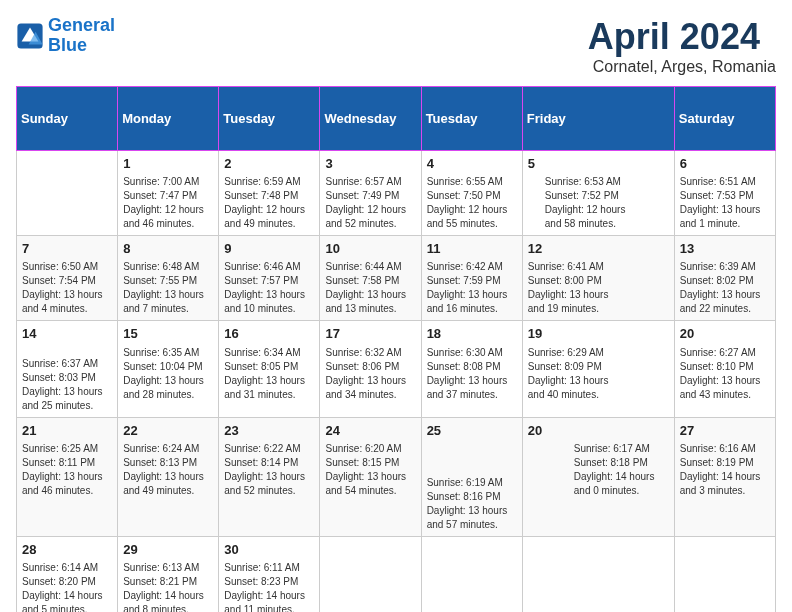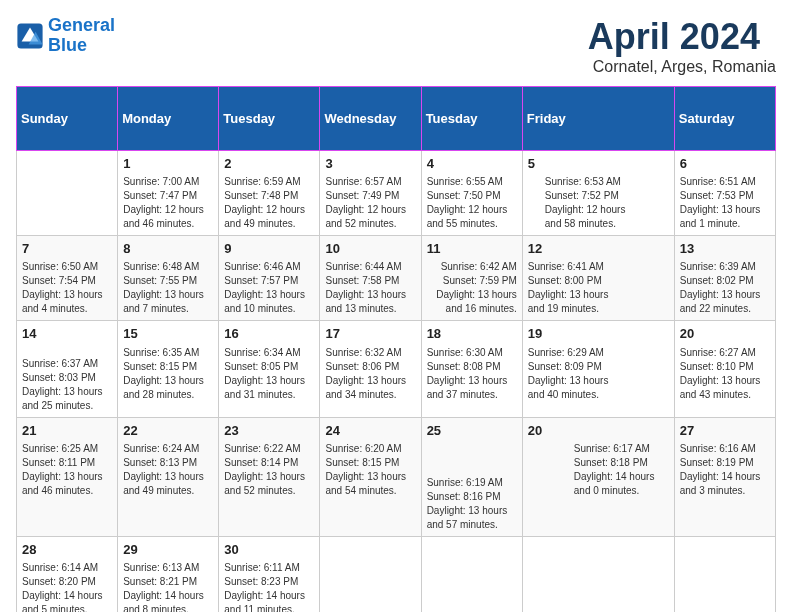--- a/index.html
+++ b/index.html
@@ -190,21 +190,21 @@
         </td>
         <td>
           <span class="day-num">10</span>
           <div class="cell-content" style="white-space: pre-line;">Sunrise: 6:44 AM
 Sunset: 7:58 PM
 Daylight: 13 hours
 and 13 minutes.</div>
         </td>
         <td>
           <span class="day-num">11</span>
-          <div class="cell-content" style="white-space: pre-line; text-align: right;">Sunrise: 6:42 AM
+          <div class="cell-content" style="white-space: pre-line;">Sunrise: 6:42 AM
 Sunset: 7:59 PM
 Daylight: 13 hours
 and 16 minutes.</div>
         </td>
         <td>
           <span class="day-num">12</span>
           <div class="cell-content" style="white-space: pre-line;">Sunrise: 6:41 AM
 Sunset: 8:00 PM
 Daylight: 13 hours
 and 19 minutes.</div>
@@ -221,21 +221,21 @@
         <td>
           <span class="day-num">14</span>
           <div class="cell-content" style="white-space: pre-line; margin-top: 13px;">Sunrise: 6:37 AM
 Sunset: 8:03 PM
 Daylight: 13 hours
 and 25 minutes.</div>
         </td>
         <td>
           <span class="day-num">15</span>
           <div class="cell-content" style="white-space: pre-line;">Sunrise: 6:35 AM
-Sunset: 8:15 PM
+Sunset: 10:04 PM
 Daylight: 13 hours
 and 28 minutes.</div>
         </td>
         <td>
           <span class="day-num">16</span>
           <div class="cell-content" style="white-space: pre-line;">Sunrise: 6:34 AM
 Sunset: 8:05 PM
 Daylight: 13 hours
 and 31 minutes.</div>
         </td>

